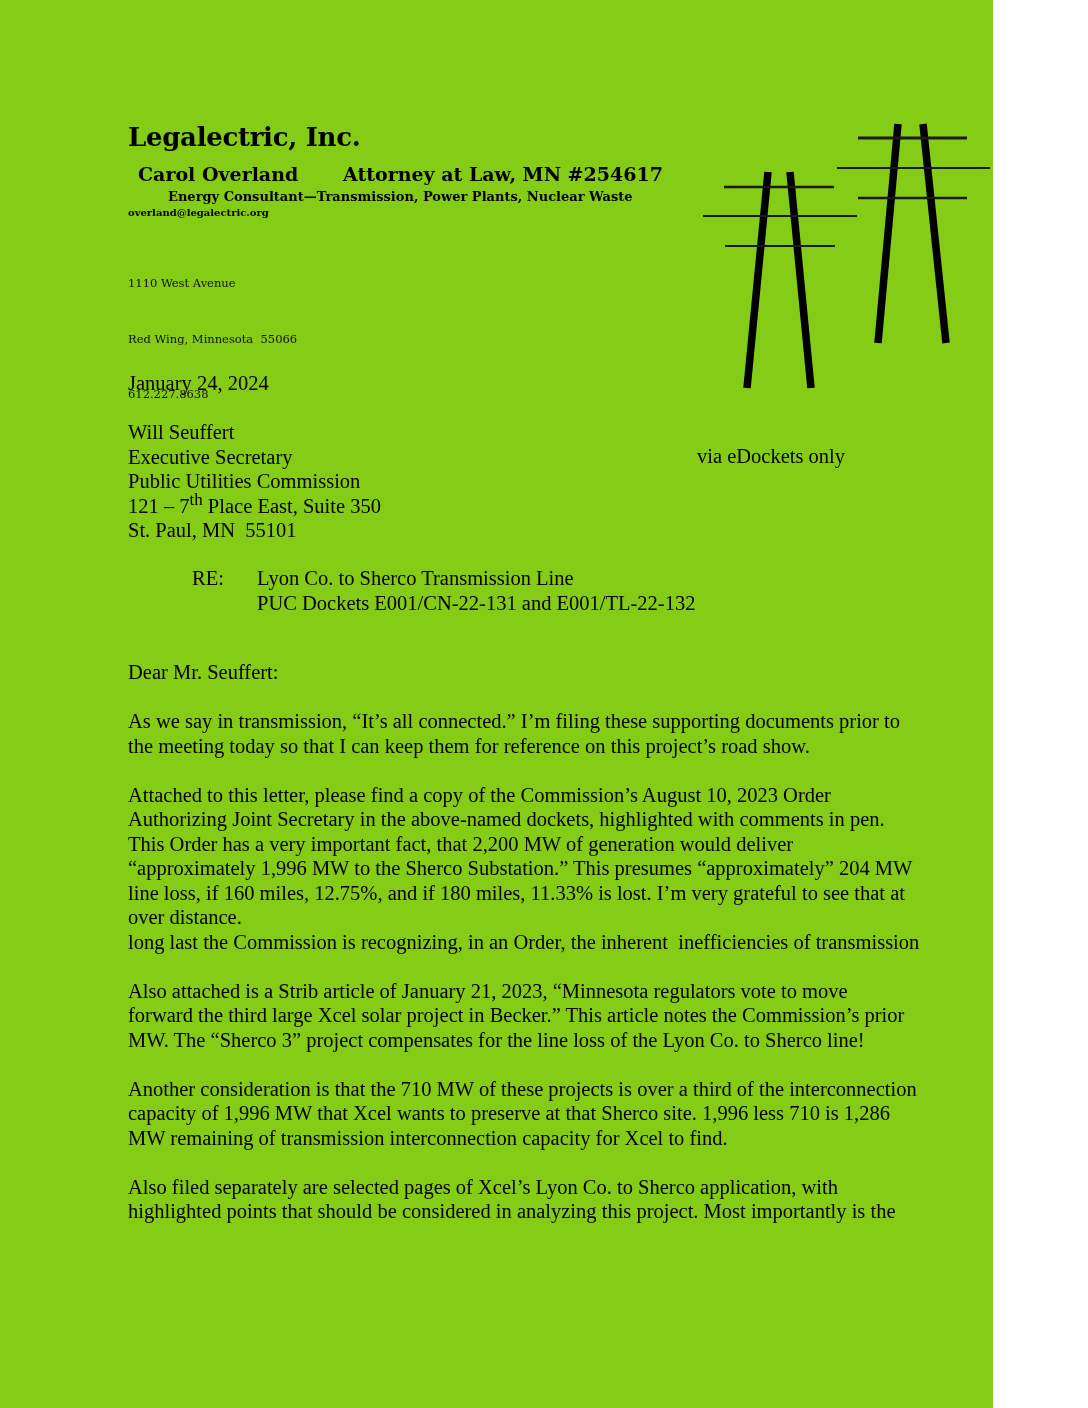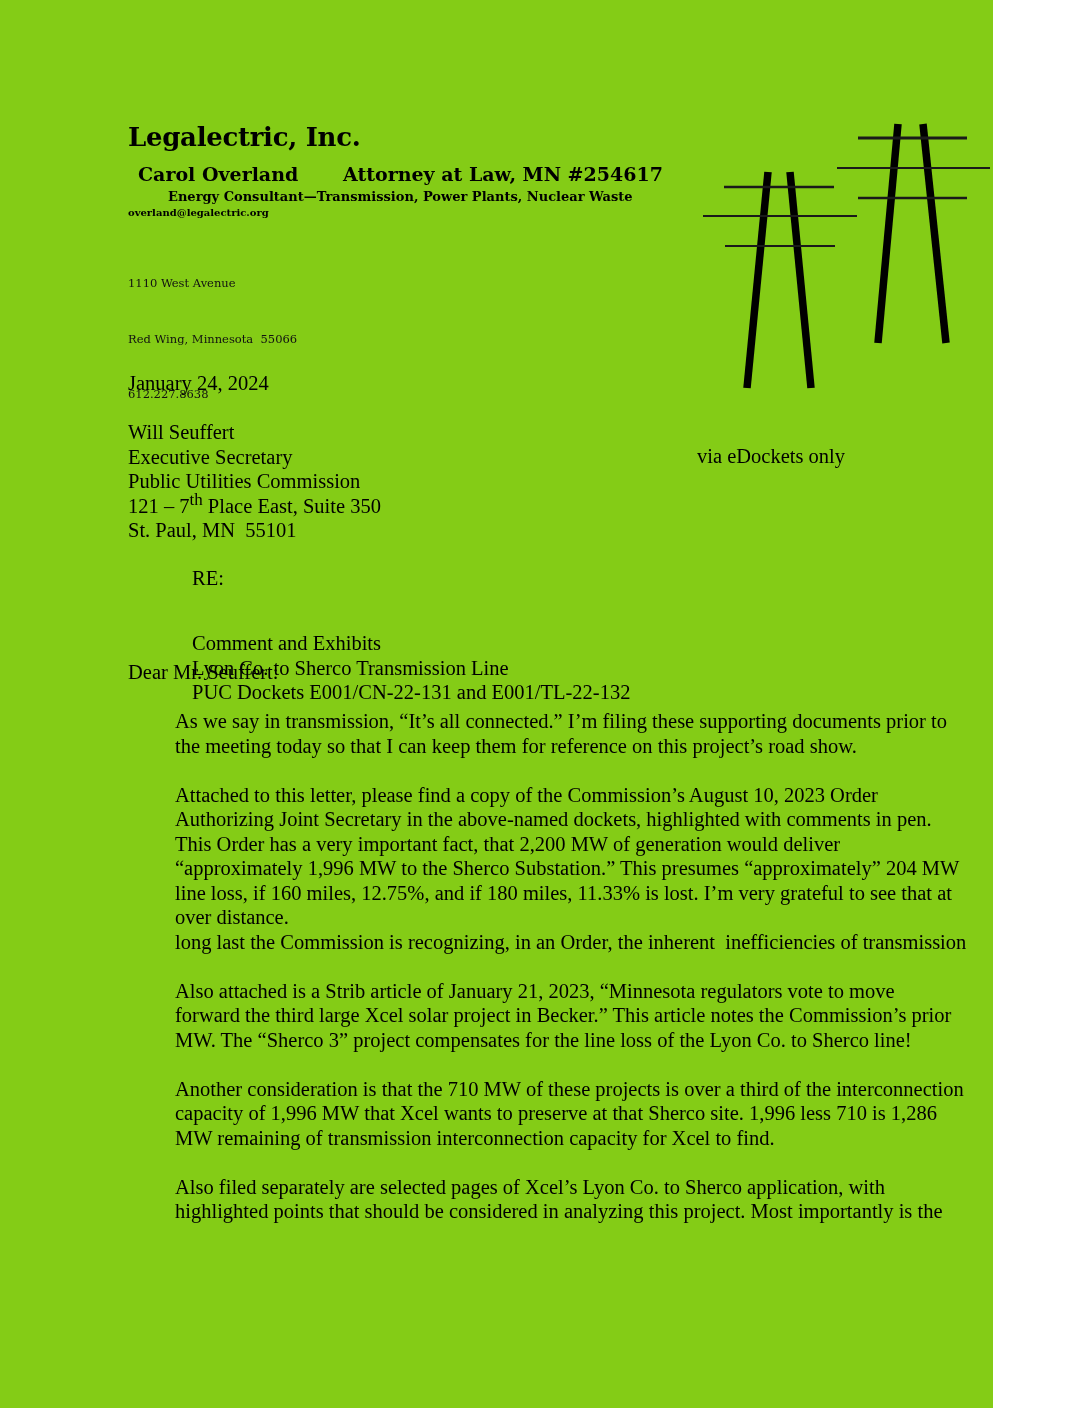--- a/index.html
+++ b/index.html
@@ -51,30 +51,30 @@
     font-size: 20.5px; line-height: 24.5px;
   }
   .recipient div { white-space: pre; }
   .recipient sup { font-size: 17px; line-height: 0; }
   .via {
     position: absolute; left: 697px; top: 444px;
     font-size: 20.5px; line-height: 24.5px; white-space: pre;
   }
   .re-block {
     position: absolute; left: 192px; top: 566px;
-    display: flex; font-size: 20.5px; line-height: 24.5px; flex-direction: column;
+    display: flex; font-size: 20.5px; line-height: 24.5px;
   }
   .re-label { width: 65px; flex: 0 0 65px; white-space: pre; }
   .re-lines div { white-space: pre; }
   .letter-body {
     position: absolute; left: 128px; top: 660px;
     font-size: 20.5px; line-height: 24.5px;
   }
   .salutation { margin-bottom: 24.5px; white-space: pre; }
-  .para { margin-bottom: 24.5px; margin-left: 47px; }
+  .para { margin-bottom: 24.5px; }
   .ln { white-space: pre; }
 </style>
 </head>
 <body>
 
 <div class="page">
 
   <div class="lh-title">Legalectric, Inc.</div>
   <div class="lh-row2">
     <span class="lh-name">Carol Overland</span>
@@ -111,21 +111,20 @@
     <div>Public Utilities Commission</div>
     <div><span>121 – 7</span><sup>th</sup><span> Place East, Suite 350</span></div>
     <div>St. Paul, MN  55101</div>
   </div>
 
   <div class="via">via eDockets only</div>
 
   <div class="re-block">
     <div class="re-label">RE:</div>
     <div class="re-lines">
-      <div>Comment and Exhibits</div>
       <div>Lyon Co. to Sherco Transmission Line</div>
       <div>PUC Dockets E001/CN-22-131 and E001/TL-22-132</div>
     </div>
   </div>
 
   <div class="letter-body">
     <div class="salutation">Dear Mr. Seuffert:</div>
 
     <div class="para">
       <div class="ln">As we say in transmission, “It’s all connected.” I’m filing these supporting documents prior to</div>

